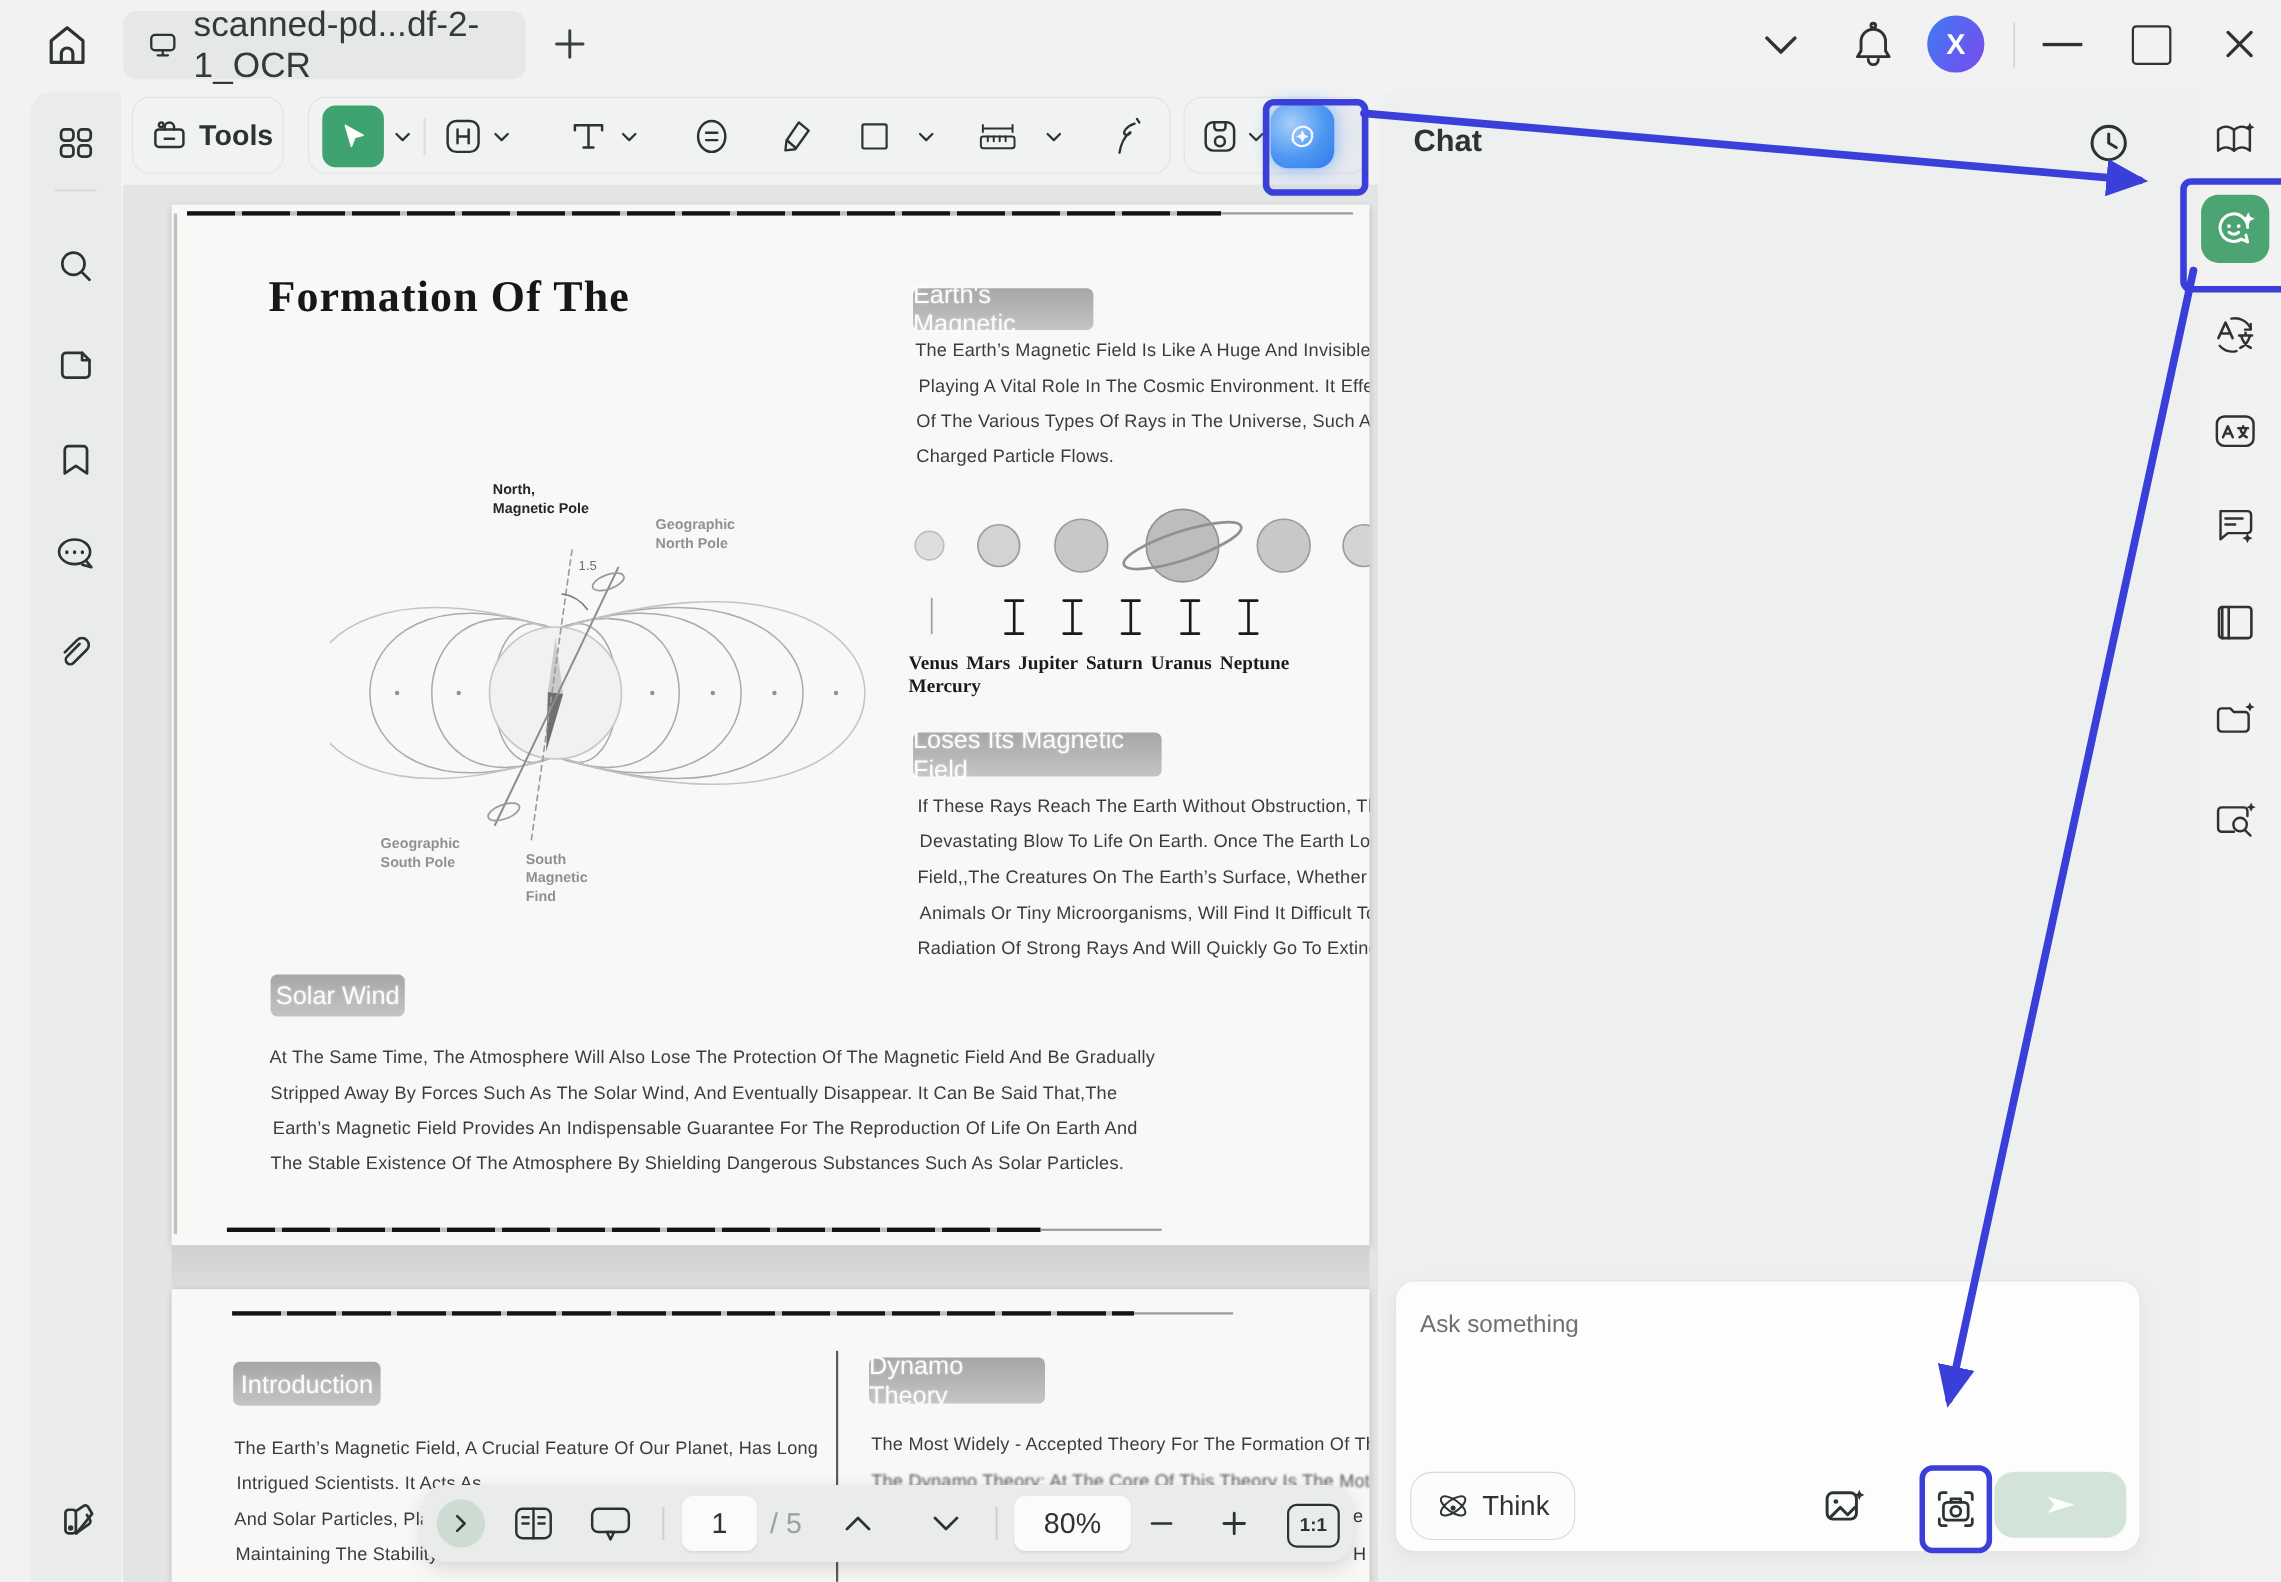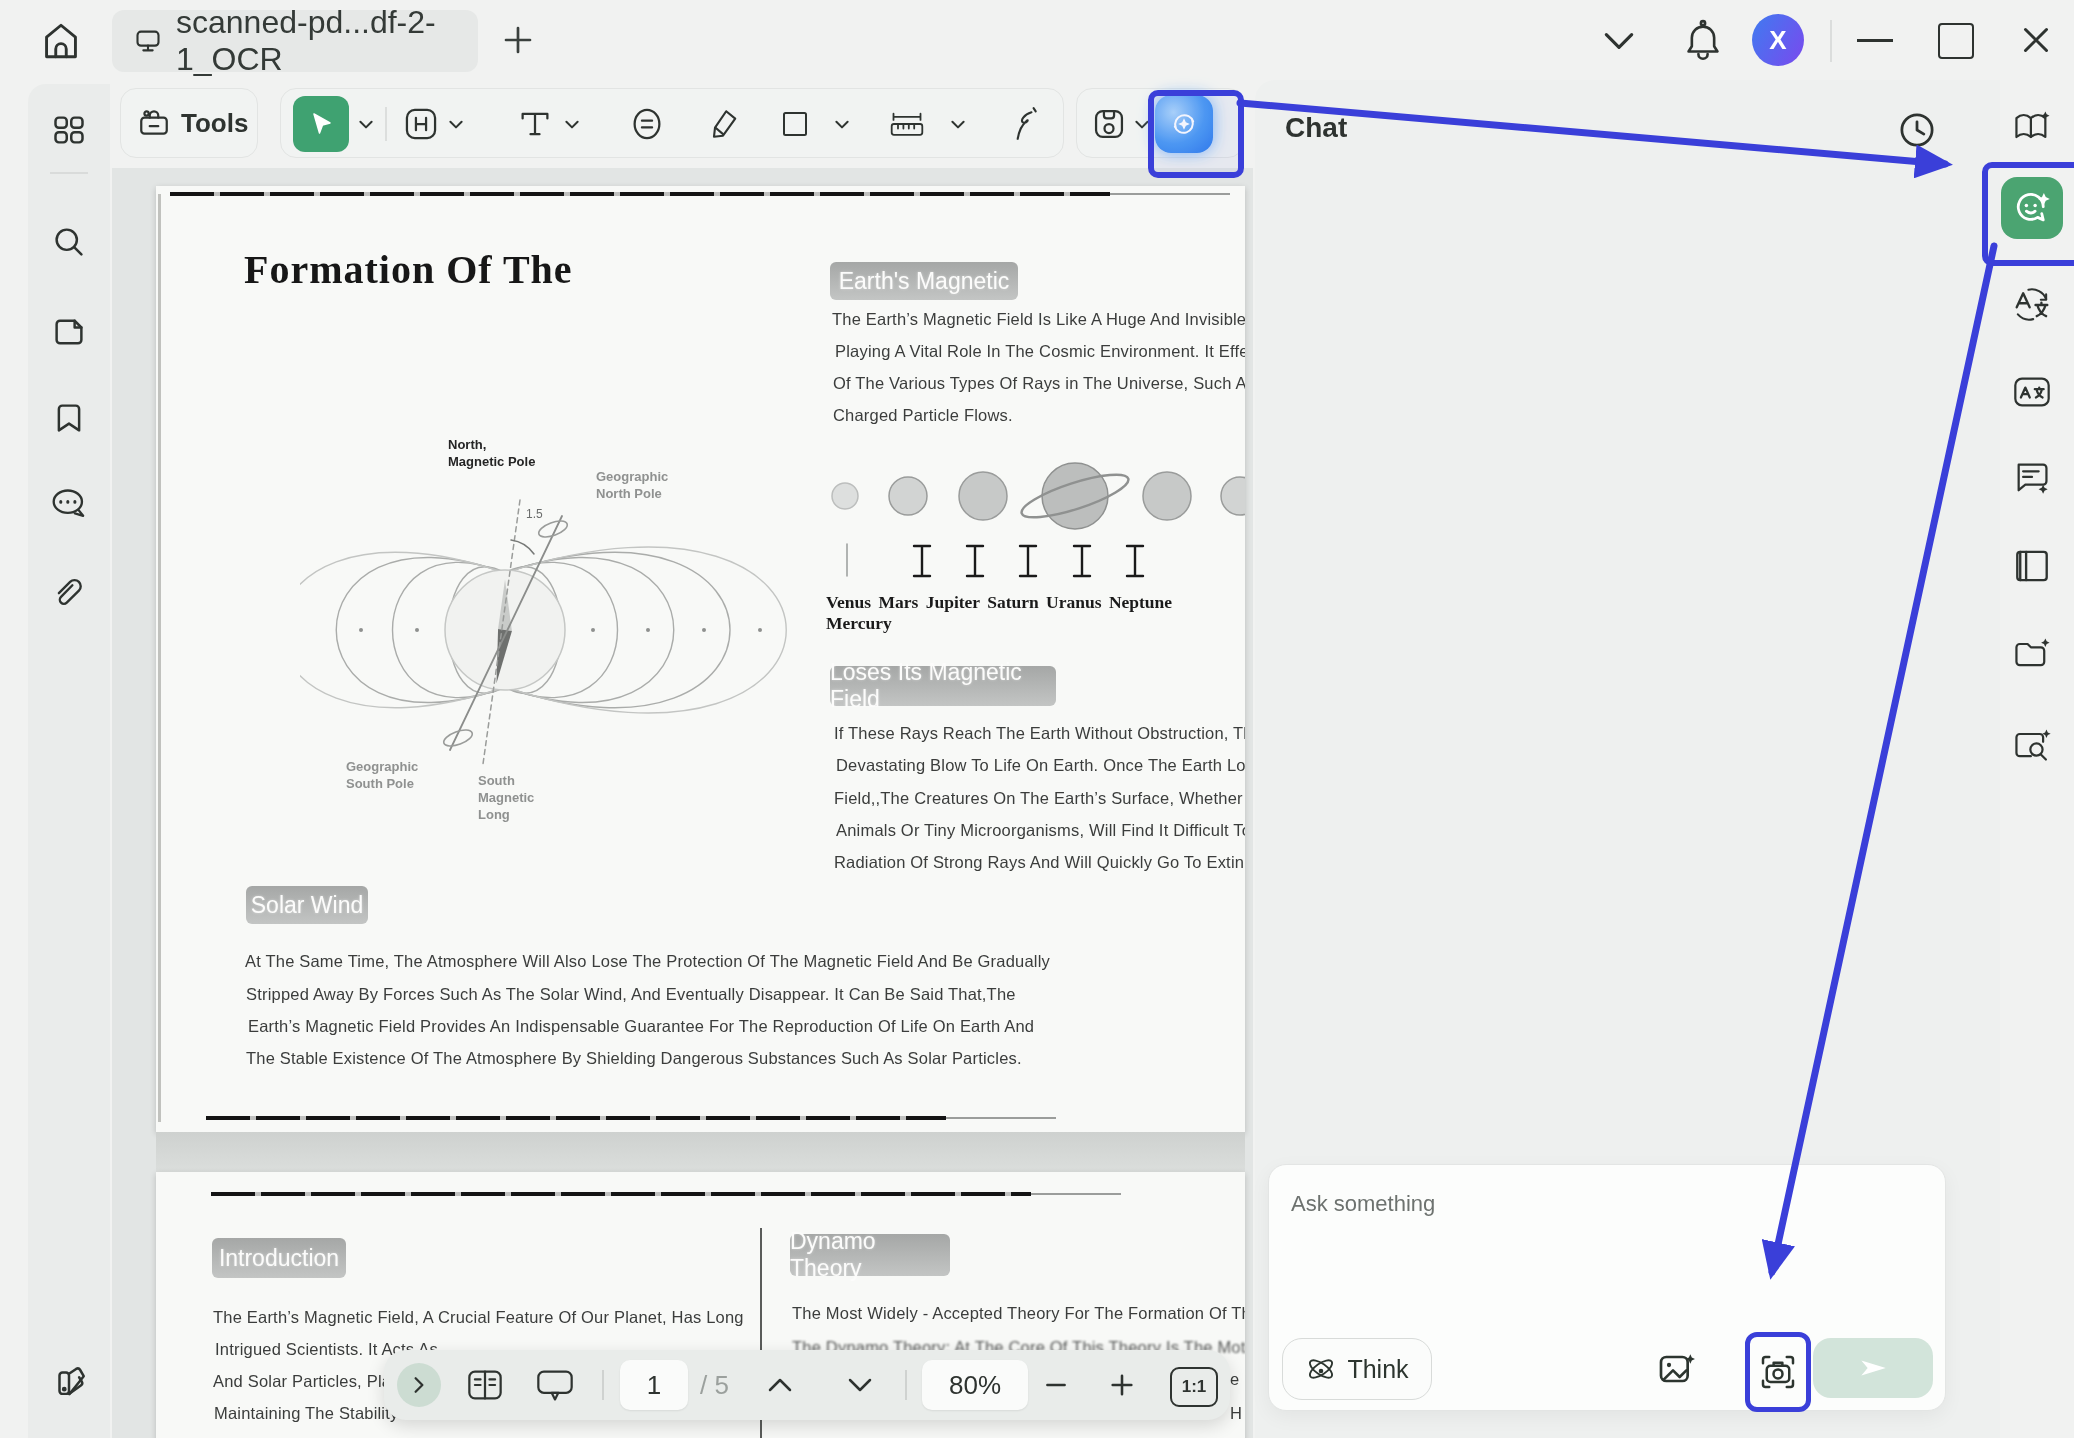--- a/index.html
+++ b/index.html
@@ -278,21 +278,21 @@
 
 <div id="doc-canvas" class="abs">
 
   <div class="page" style="top:18px;height:946px">
     <div class="abs" style="left:2px;top:8px;width:3px;height:928px;background:#94968f;opacity:.55"></div>
     <div class="scanline" style="left:14px;top:6px;width:940px"></div>
     <div class="scantail" style="left:954px;top:7px;width:120px"></div>
 
     <div class="serif-title" style="left:88px;top:60px;font-size:40px;font-weight:bold;letter-spacing:1px">Formation Of The</div>
 
-    <div class="badge" style="left:674px;top:76px;width:188px;height:38px">Earth's Magnetic</div>
+    <div class="badge" style="left:674px;top:76px;width:164px;height:38px">Earth's Magnetic</div>
     <div class="docline" style="left:676px;top:124px">The Earth’s Magnetic Field Is Like A Huge And Invisible Protective Shield</div>
     <div class="docline" style="left:679px;top:156px">Playing A Vital Role In The Cosmic Environment. It Effectively Resists M</div>
     <div class="docline" style="left:677px;top:188px">Of The Various Types Of Rays in The Universe, Such As High-Energy</div>
     <div class="docline" style="left:677px;top:220px">Charged Particle Flows.</div>
 
     <div class="abs" style="left:660px;top:262px">
       <svg width="430" height="140" viewBox="0 0 430 140">
         <g fill="#c7c9c8" stroke="#9a9c9b" stroke-width="1.5">
           <circle cx="29" cy="48" r="13" fill="#dddfde" stroke="#bcbebd"></circle>
           <circle cx="92" cy="48" r="19" fill="#d2d4d3"></circle>
@@ -363,21 +363,21 @@
           <div>North Pole</div>
       </div>
       <div class="dlab" style="left:226px;top:76px;color:#6b6d6c;font-weight:normal;font-size:12px">1.5</div>
       <div class="dlab" style="left:46px;top:328px">
         <div>Geographic</div>
           <div>South Pole</div>
       </div>
       <div class="dlab" style="left:178px;top:342px">
         <div>South</div>
           <div>Magnetic</div>
-          <div>Long</div>
+          <div>Find</div>
       </div>
     </div>
 
     <div class="badge" style="left:90px;top:700px;width:122px;height:38px">Solar Wind</div>
     <div class="docline" style="left:90px;top:799px">Stripped Away By Forces Such As The Solar Wind, And Eventually Disappear. It Can Be Said That,The</div>
     <div class="docline" style="left:89px;top:766px">At The Same Time, The Atmosphere Will Also Lose The Protection Of The Magnetic Field And Be Gradually</div>
     <div class="docline" style="left:92px;top:831px">Earth’s Magnetic Field Provides An Indispensable Guarantee For The Reproduction Of Life On Earth And</div>
     <div class="docline" style="left:90px;top:863px">The Stable Existence Of The Atmosphere By Shielding Dangerous Substances Such As Solar Particles.</div>
 
     <div class="scanline" style="left:50px;top:930px;width:740px"></div>

